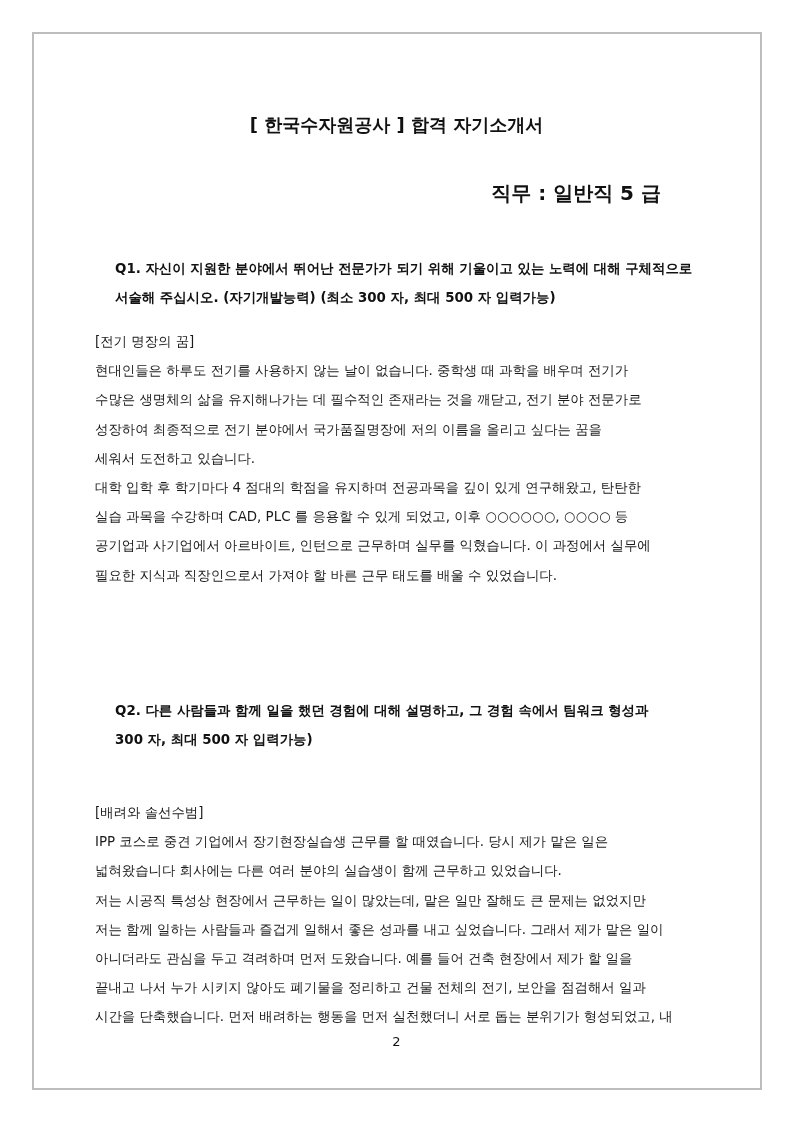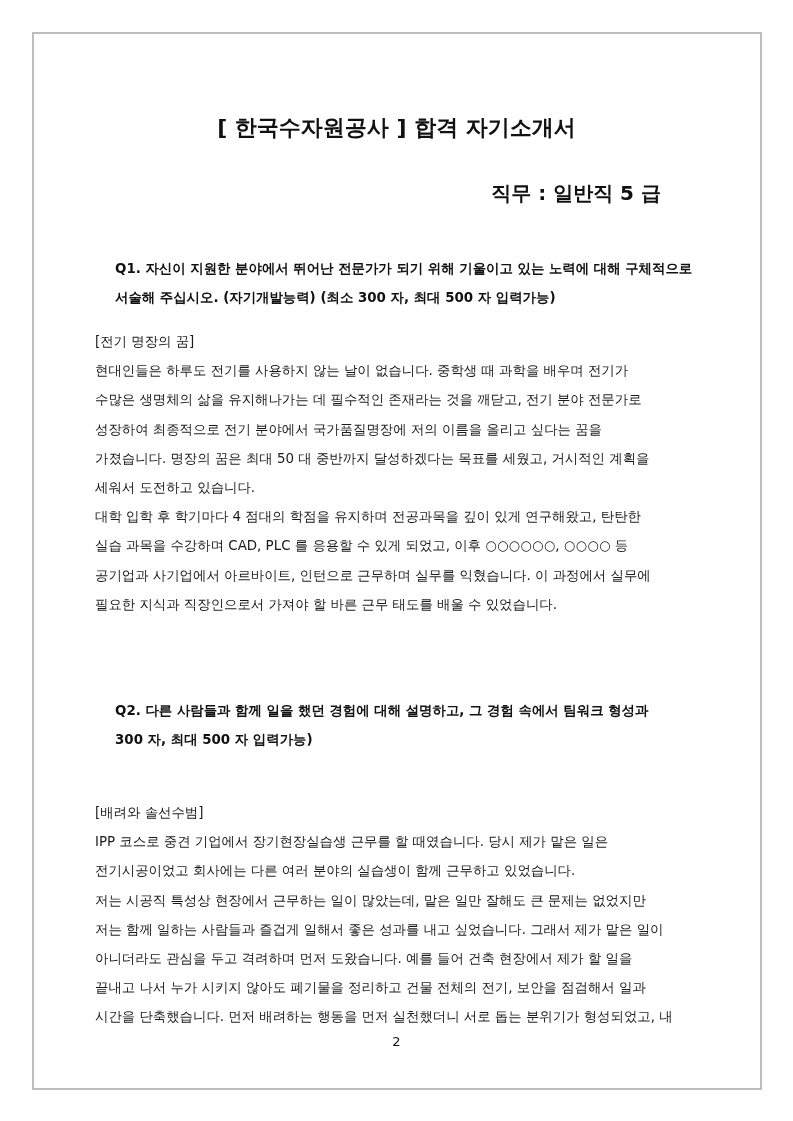--- a/index.html
+++ b/index.html
@@ -1,21 +1,21 @@
 <!DOCTYPE html>
 <html><head>
   <meta charset="utf-8">
   <style>
     html, body { margin: 0; padding: 0; background: #ffffff; }
     body { width: 793px; height: 1121px; position: relative; overflow: hidden;
            font-family: "DejaVu Sans", "Liberation Sans", sans-serif; color: #111; }
     .page { position: absolute; left: 32px; top: 32px; width: 726px; height: 1054px;
             border: 2px solid #bdbdbd; box-sizing: content-box; }
     .title { position: absolute; left: 0; right: 0; top: 113px; text-align: center;
-             font-size: 22px; font-weight: bold; letter-spacing: 0px; color: #111; }
+             font-size: 18px; font-weight: bold; letter-spacing: 0px; color: #111; }
     .job { position: absolute; right: 132px; top: 180px; font-size: 20px; font-weight: bold; }
     .block { position: absolute; left: 95px; width: 610px; }
     .q { font-size: 13.4px; font-weight: bold; line-height: 29px; white-space: nowrap; margin-left: 20px; }
     .p { font-size: 13.4px; line-height: 29.2px; white-space: nowrap; color: #1a1a1a; }
     .line { display: block; }
     .pagenum { position: absolute; left: 0; right: 0; top: 1034px; text-align: center; font-size: 13px; }
   </style>
 </head>
 <body>
 
@@ -29,40 +29,39 @@
     <span class="line">Q1. 자신이 지원한 분야에서 뛰어난 전문가가 되기 위해 기울이고 있는 노력에 대해 구체적으로</span>
     <span class="line">서술해 주십시오. (자기개발능력) (최소 300 자, 최대 500 자 입력가능)</span>
   </div>
 </div>
 <div class="block" style="top:327px;">
   <div class="p">
     <span class="line">[전기 명장의 꿈]</span>
     <span class="line">현대인들은 하루도 전기를 사용하지 않는 날이 없습니다. 중학생 때 과학을 배우며 전기가</span>
     <span class="line">수많은 생명체의 삶을 유지해나가는 데 필수적인 존재라는 것을 깨닫고, 전기 분야 전문가로</span>
     <span class="line">성장하여 최종적으로 전기 분야에서 국가품질명장에 저의 이름을 올리고 싶다는 꿈을</span>
-    <span class="line">가졌습니다. 명장의 꿈은 최대 50 대 중반까지 달성하겠다는 목표를 세웠고, 거시적인 계획을</span>
     <span class="line">세워서 도전하고 있습니다.</span>
     <span class="line">대학 입학 후 학기마다 4 점대의 학점을 유지하며 전공과목을 깊이 있게 연구해왔고, 탄탄한</span>
     <span class="line">실습 과목을 수강하며 CAD, PLC 를 응용할 수 있게 되었고, 이후 ○○○○○○, ○○○○ 등</span>
     <span class="line">공기업과 사기업에서 아르바이트, 인턴으로 근무하며 실무를 익혔습니다. 이 과정에서 실무에</span>
     <span class="line">필요한 지식과 직장인으로서 가져야 할 바른 근무 태도를 배울 수 있었습니다.</span>
   </div>
 </div>
 
 <div class="block" style="top:696px;">
   <div class="q">
     <span class="line">Q2. 다른 사람들과 함께 일을 했던 경험에 대해 설명하고, 그 경험 속에서 팀워크 형성과</span>
     <span class="line">300 자, 최대 500 자 입력가능)</span>
   </div>
 </div>
 <div class="block" style="top:798px;">
   <div class="p">
     <span class="line">[배려와 솔선수범]</span>
     <span class="line">IPP 코스로 중견 기업에서 장기현장실습생 근무를 할 때였습니다. 당시 제가 맡은 일은</span>
-    <span class="line">전기시공이었고 회사에는 다른 여러 분야의 실습생이 함께 근무하고 있었습니다.</span>
+    <span class="line">넓혀왔습니다 회사에는 다른 여러 분야의 실습생이 함께 근무하고 있었습니다.</span>
     <span class="line">저는 시공직 특성상 현장에서 근무하는 일이 많았는데, 맡은 일만 잘해도 큰 문제는 없었지만</span>
     <span class="line">저는 함께 일하는 사람들과 즐겁게 일해서 좋은 성과를 내고 싶었습니다. 그래서 제가 맡은 일이</span>
     <span class="line">아니더라도 관심을 두고 격려하며 먼저 도왔습니다. 예를 들어 건축 현장에서 제가 할 일을</span>
     <span class="line">끝내고 나서 누가 시키지 않아도 폐기물을 정리하고 건물 전체의 전기, 보안을 점검해서 일과</span>
     <span class="line">시간을 단축했습니다. 먼저 배려하는 행동을 먼저 실천했더니 서로 돕는 분위기가 형성되었고, 내</span>
   </div>
 </div>
 
 <div class="pagenum">2</div>
 

